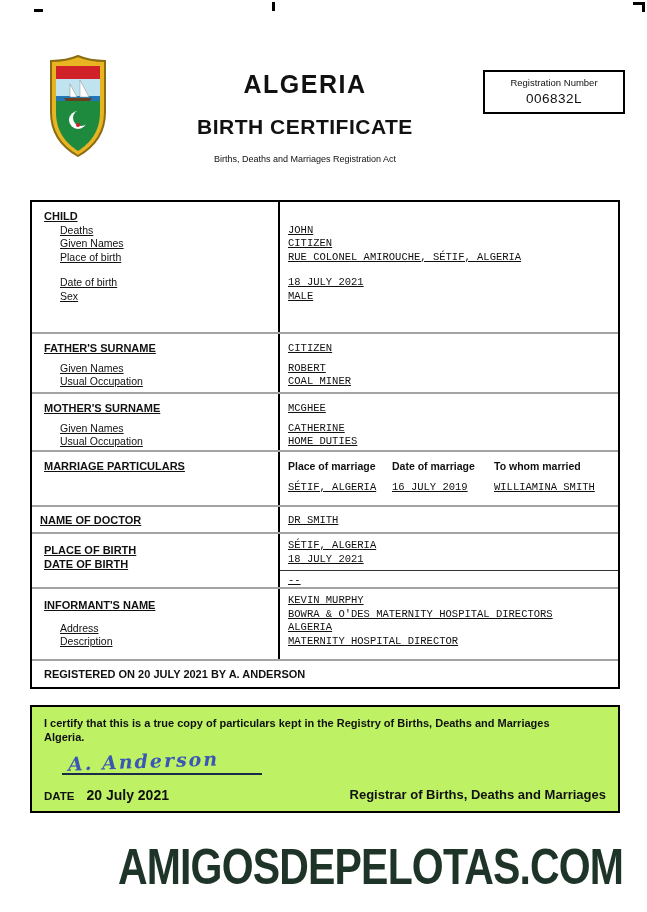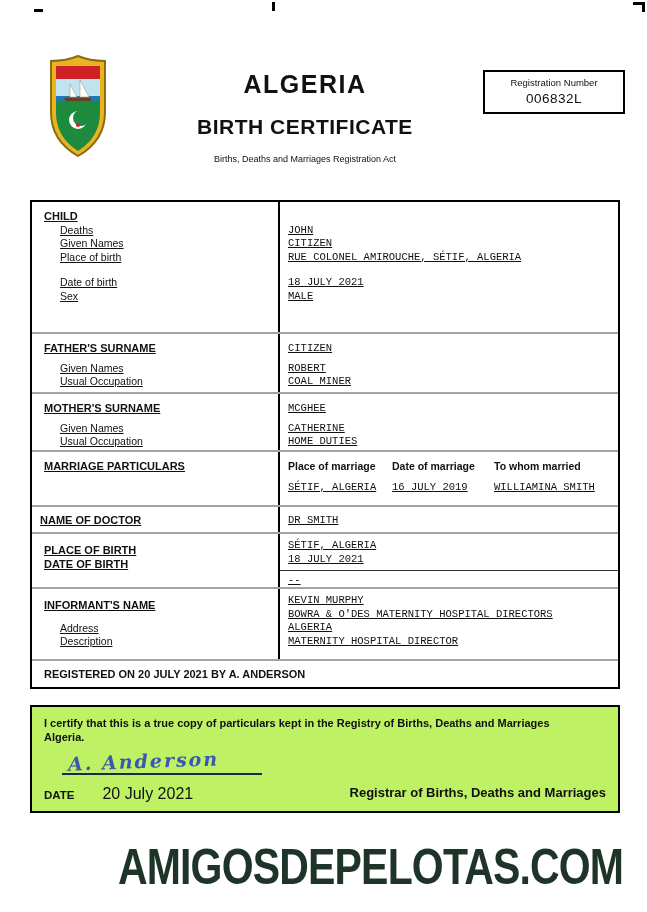--- a/index.html
+++ b/index.html
@@ -63,21 +63,21 @@
   .certify { position:absolute; left:30px; top:705px; width:590px; height:108px; border:2px solid #000;
              padding:9px 12px 8px; display:flex; flex-direction:column; background:#bef264; }
   .statement { font-weight:bold; font-size:11px; line-height:14px; }
   .statement span { display:block; }
   .sig { margin:6px 0 0 24px; width:max-content; font-family:"DejaVu Serif", serif; font-style:italic;
          font-weight:bold; font-size:19px; letter-spacing:2px; color:#3a57b5; transform:rotate(-2deg); }
   .sigline { width:200px; border-bottom:2px solid #1c2a4a; margin:1px 0 0 18px; height:0; }
   .daterow { display:flex; justify-content:space-between; align-items:flex-start; margin-top:auto; }
   .dategroup { display:flex; align-items:baseline; }
   .datelabel { font-weight:bold; font-size:11.5px; }
-  .dateval { font-size:16px; margin-left:28px; }
+  .dateval { font-size:14px; margin-left:12px;font-weight:bold; }
   .registrar { font-weight:bold; font-size:13px; }
 
   
   .watermark { position:absolute; top:838px; left:0; right:24px; text-align:right; }
   .wm-text { display:inline-block; transform:scaleX(.82); transform-origin:right center;
              font-weight:bold; font-size:50px; letter-spacing:-1px; color:#1e3429;
              font-family:"Liberation Sans", sans-serif; }
 </style>
 </head>
 <body>

